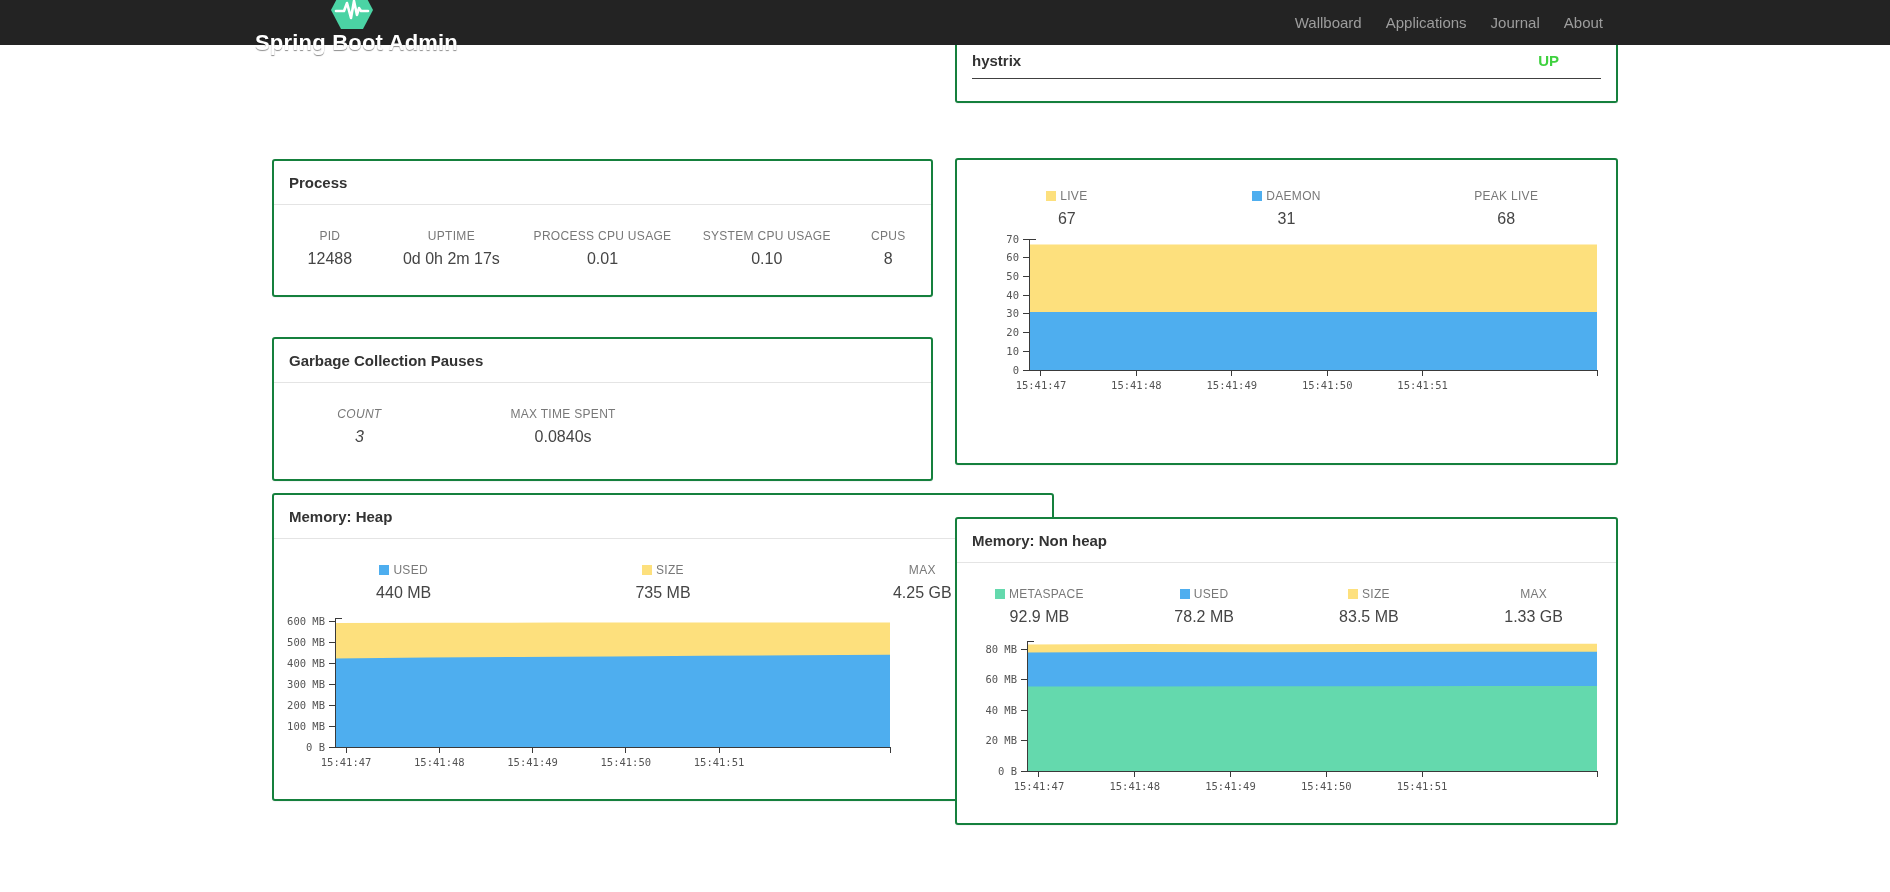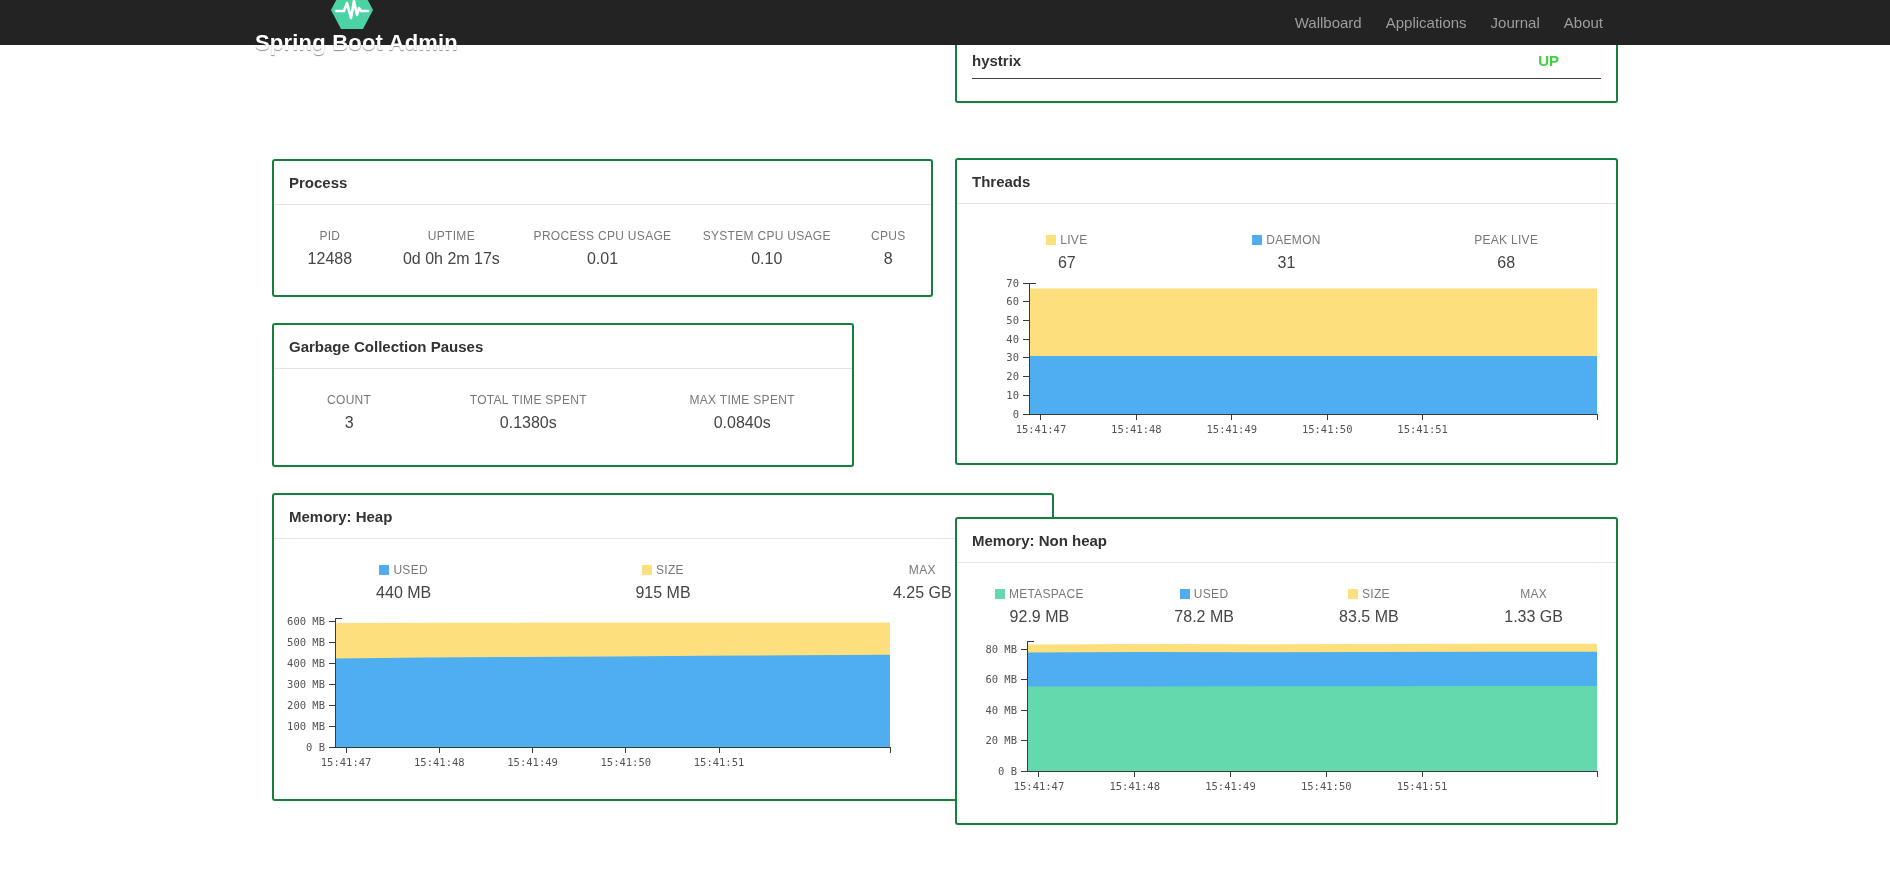--- a/index.html
+++ b/index.html
@@ -27,41 +27,41 @@
   
   .app-panel { left:683px; top:0; width:663px; height:58px; border-top:none;
                border-radius:0 0 3px 3px; }
   .app-row { display:flex; justify-content:space-between; align-items:center;
              margin:0 15px; padding:7px 0 9px; border-bottom:1px solid #404040; }
   .app-name { font-size:15px; font-weight:bold; color:#333; }
   .app-status { font-size:15px; font-weight:bold; padding-right:42px;text-align:right; }
 
   .process-panel { left:0;   top:114px; width:661px; height:138px; }
   .threads-panel { left:683px; top:113px; width:663px; height:307px; }
-  .gc-panel      { left:0;   top:278px; width:582px; height:144px; }
+  .gc-panel      { left:0;   top:292px; width:661px; height:144px; }
   .heap-panel    { left:0;   top:448px; width:782px; height:308px; }
   .nonheap-panel { left:683px; top:472px; width:663px; height:308px; }
 
   .metrics { display:flex; text-align:center; padding-top:24px; }
   .metric { flex:1; }
   .metric-label { font-size:12px; color:#787878; letter-spacing:.3px; white-space:nowrap; }
   .metric-value { font-size:16px; color:#454545; margin-top:7px; white-space:nowrap; }
   .legend-square { display:inline-block; width:10px; height:10px; margin-right:4px;
                    vertical-align:-1px; }
 
   .metrics-threads { height:73px;align-items:center; }
   .metrics-memory  { height:71px; }
 
   
   .metrics-process .metric:nth-child(1){ flex:0 0 17%; }
   .metrics-process .metric:nth-child(2){ flex:0 0 20%; }
   .metrics-process .metric:nth-child(3){ flex:0 0 26%; }
   .metrics-process .metric:nth-child(4){ flex:0 0 24%; }
   .metrics-process .metric:nth-child(5){ flex:0 0 13%; }
-  .metrics-gc .metric:nth-child(1){ flex:0 0 26%; }
+  .metrics-gc .metric:nth-child(1){ flex:0 0 26%;font-style:italic; }
   .metrics-gc .metric:nth-child(2){ flex:0 0 36%; }
   .metrics-gc .metric:nth-child(3){ flex:0 0 38%; }
 
   .chart-svg { display:block; }
   .chart-svg text { font-family:"DejaVu Sans Mono", monospace; font-size:10.5px; fill:#545454; }
 </style>
 </head>
 <body>
 
 <div class="navbar">
@@ -111,21 +111,20 @@
           <div class="metric-value">0.10</div>
         </div>
         <div class="metric">
           <div class="metric-label">CPUS</div>
           <div class="metric-value">8</div>
         </div>
       </div>
   </div>
 
   <div class="panel threads-panel">
-    <div class="panel-heading">Threads</div>
     <div class="metrics metrics-threads">
         <div class="metric">
           <div class="metric-label"><span class="legend-square" style="background: rgb(253, 224, 125);"></span>LIVE</div>
           <div class="metric-value">67</div>
         </div>
         <div class="metric">
           <div class="metric-label"><span class="legend-square" style="background: rgb(78, 174, 239);"></span>DAEMON</div>
           <div class="metric-value">31</div>
         </div>
         <div class="metric">
@@ -170,40 +169,36 @@
   </div>
 
   <div class="panel gc-panel">
     <div class="panel-heading">Garbage Collection Pauses</div>
     <div class="metrics metrics-gc">
         <div class="metric">
           <div class="metric-label">COUNT</div>
           <div class="metric-value">3</div>
         </div>
         <div class="metric">
-          <div class="metric-label">TOTAL TIME SPENT</div>
-          <div class="metric-value">0.1380s</div>
-        </div>
-        <div class="metric">
           <div class="metric-label">MAX TIME SPENT</div>
           <div class="metric-value">0.0840s</div>
         </div>
       </div>
   </div>
 
   <div class="panel heap-panel">
     <div class="panel-heading">Memory: Heap</div>
     <div class="metrics metrics-memory">
         <div class="metric">
           <div class="metric-label"><span class="legend-square" style="background: rgb(78, 174, 239);"></span>USED</div>
           <div class="metric-value">440 MB</div>
         </div>
         <div class="metric">
           <div class="metric-label"><span class="legend-square" style="background: rgb(253, 224, 125);"></span>SIZE</div>
-          <div class="metric-value">915 MB</div>
+          <div class="metric-value">735 MB</div>
         </div>
         <div class="metric">
           <div class="metric-label">MAX</div>
           <div class="metric-value">4.25 GB</div>
         </div>
       </div>
     <svg class="chart-svg" width="661" height="160" viewBox="0 0 661 160">
         <polygon points="61,137 61.0,13.0 172.0,12.8 283.0,12.6 394.0,12.6 505.0,12.6 616.0,12.6 616,137" fill="#fde07d"></polygon>
         <polygon points="61,137 61.0,48.4 153.5,47.6 246.0,47.0 338.5,46.6 431.0,45.7 523.5,45.3 616.0,44.7 616,137" fill="#4eaeef"></polygon>
         <line x1="61" y1="8" x2="61" y2="137" stroke="#3a3a3a" stroke-width="1" shape-rendering="crispEdges"></line>

